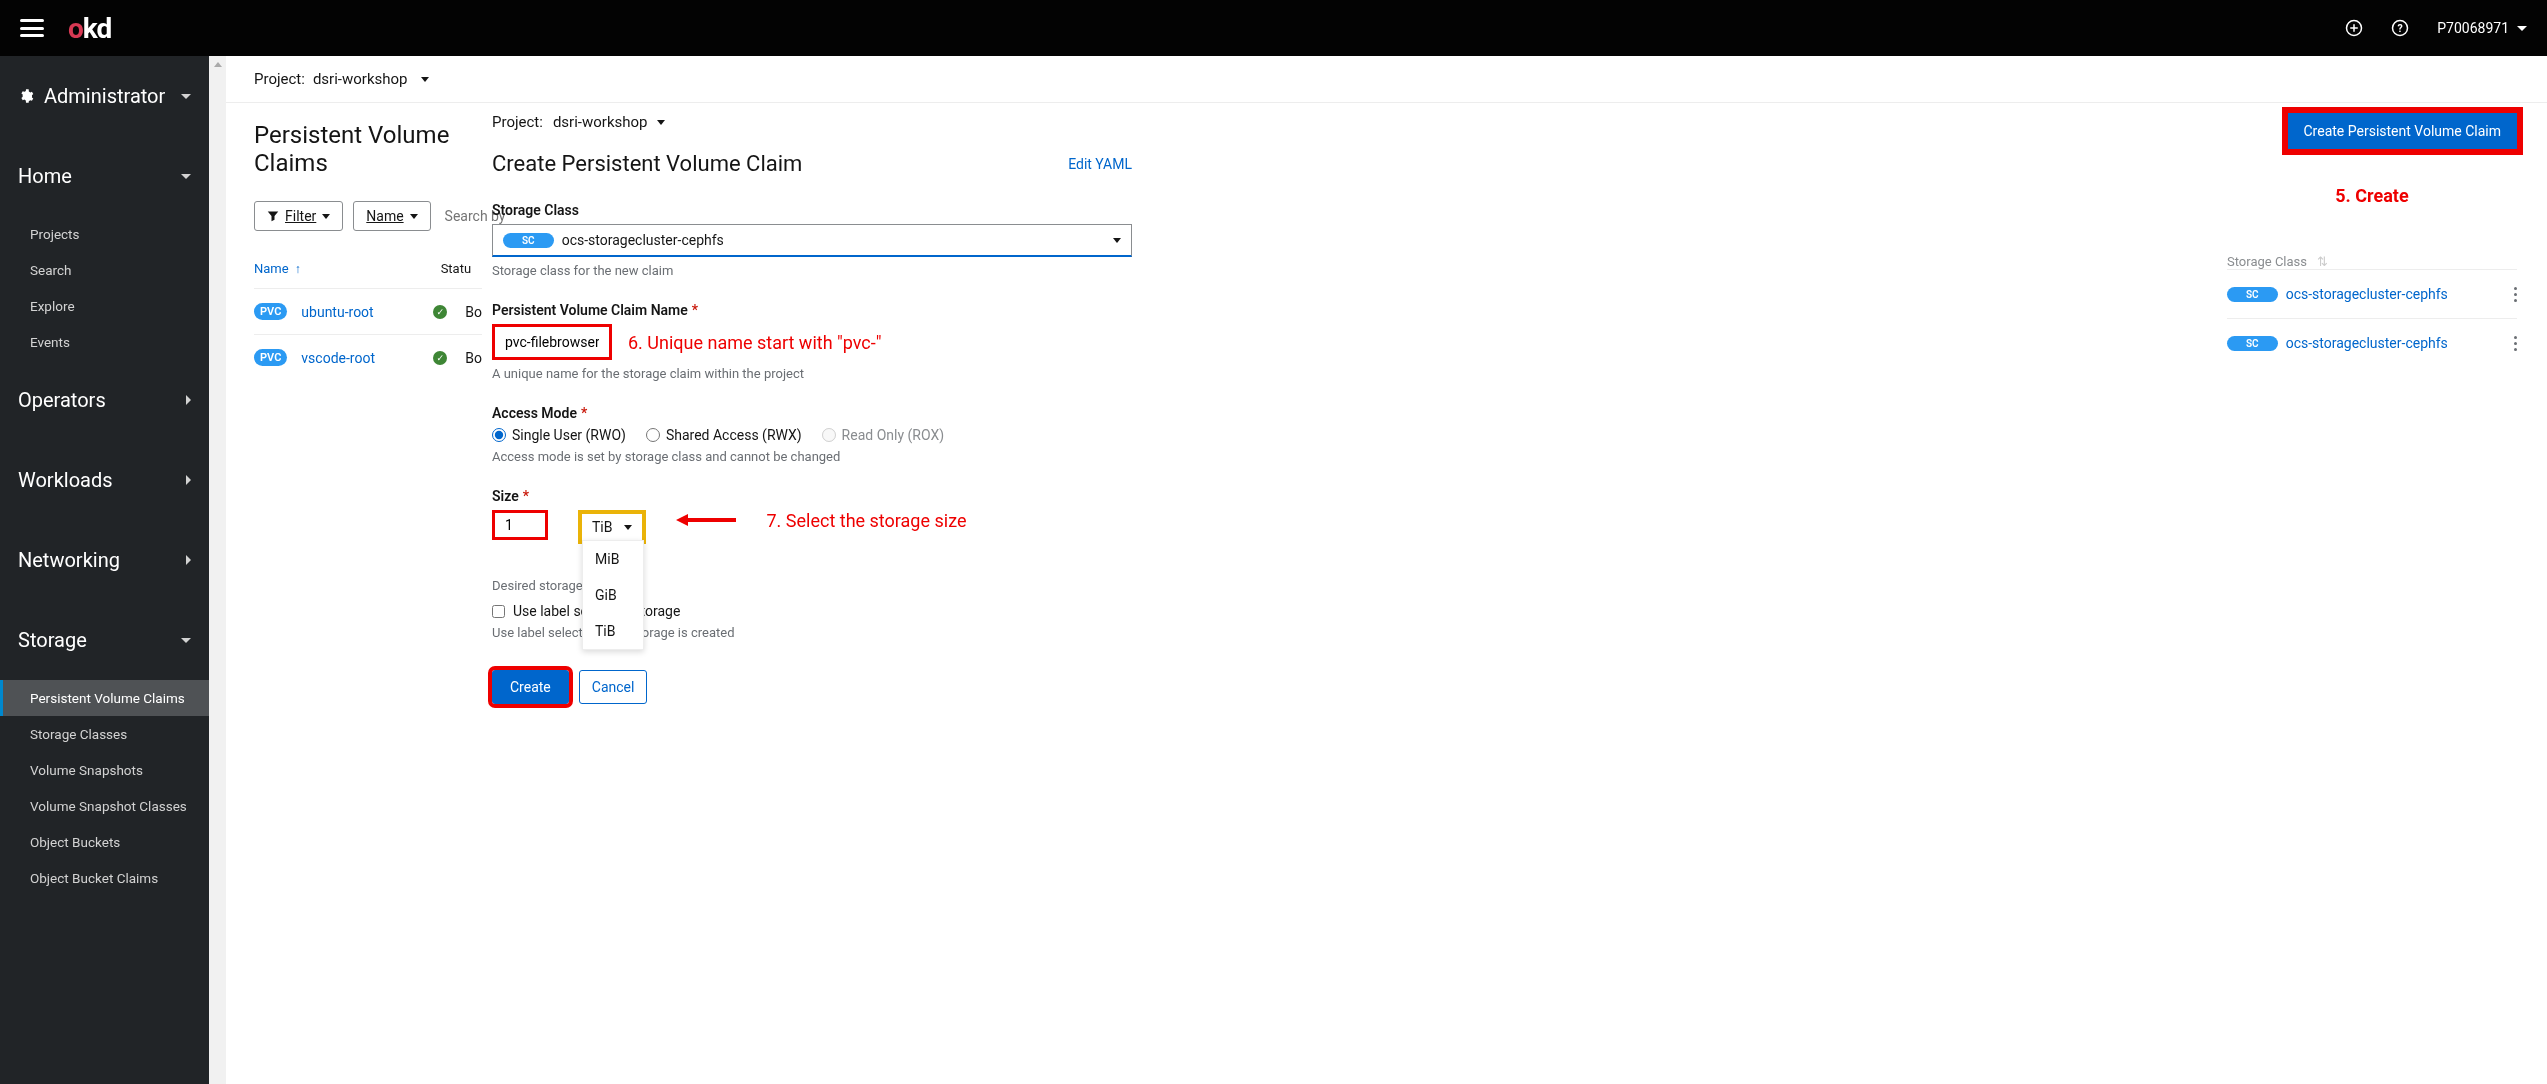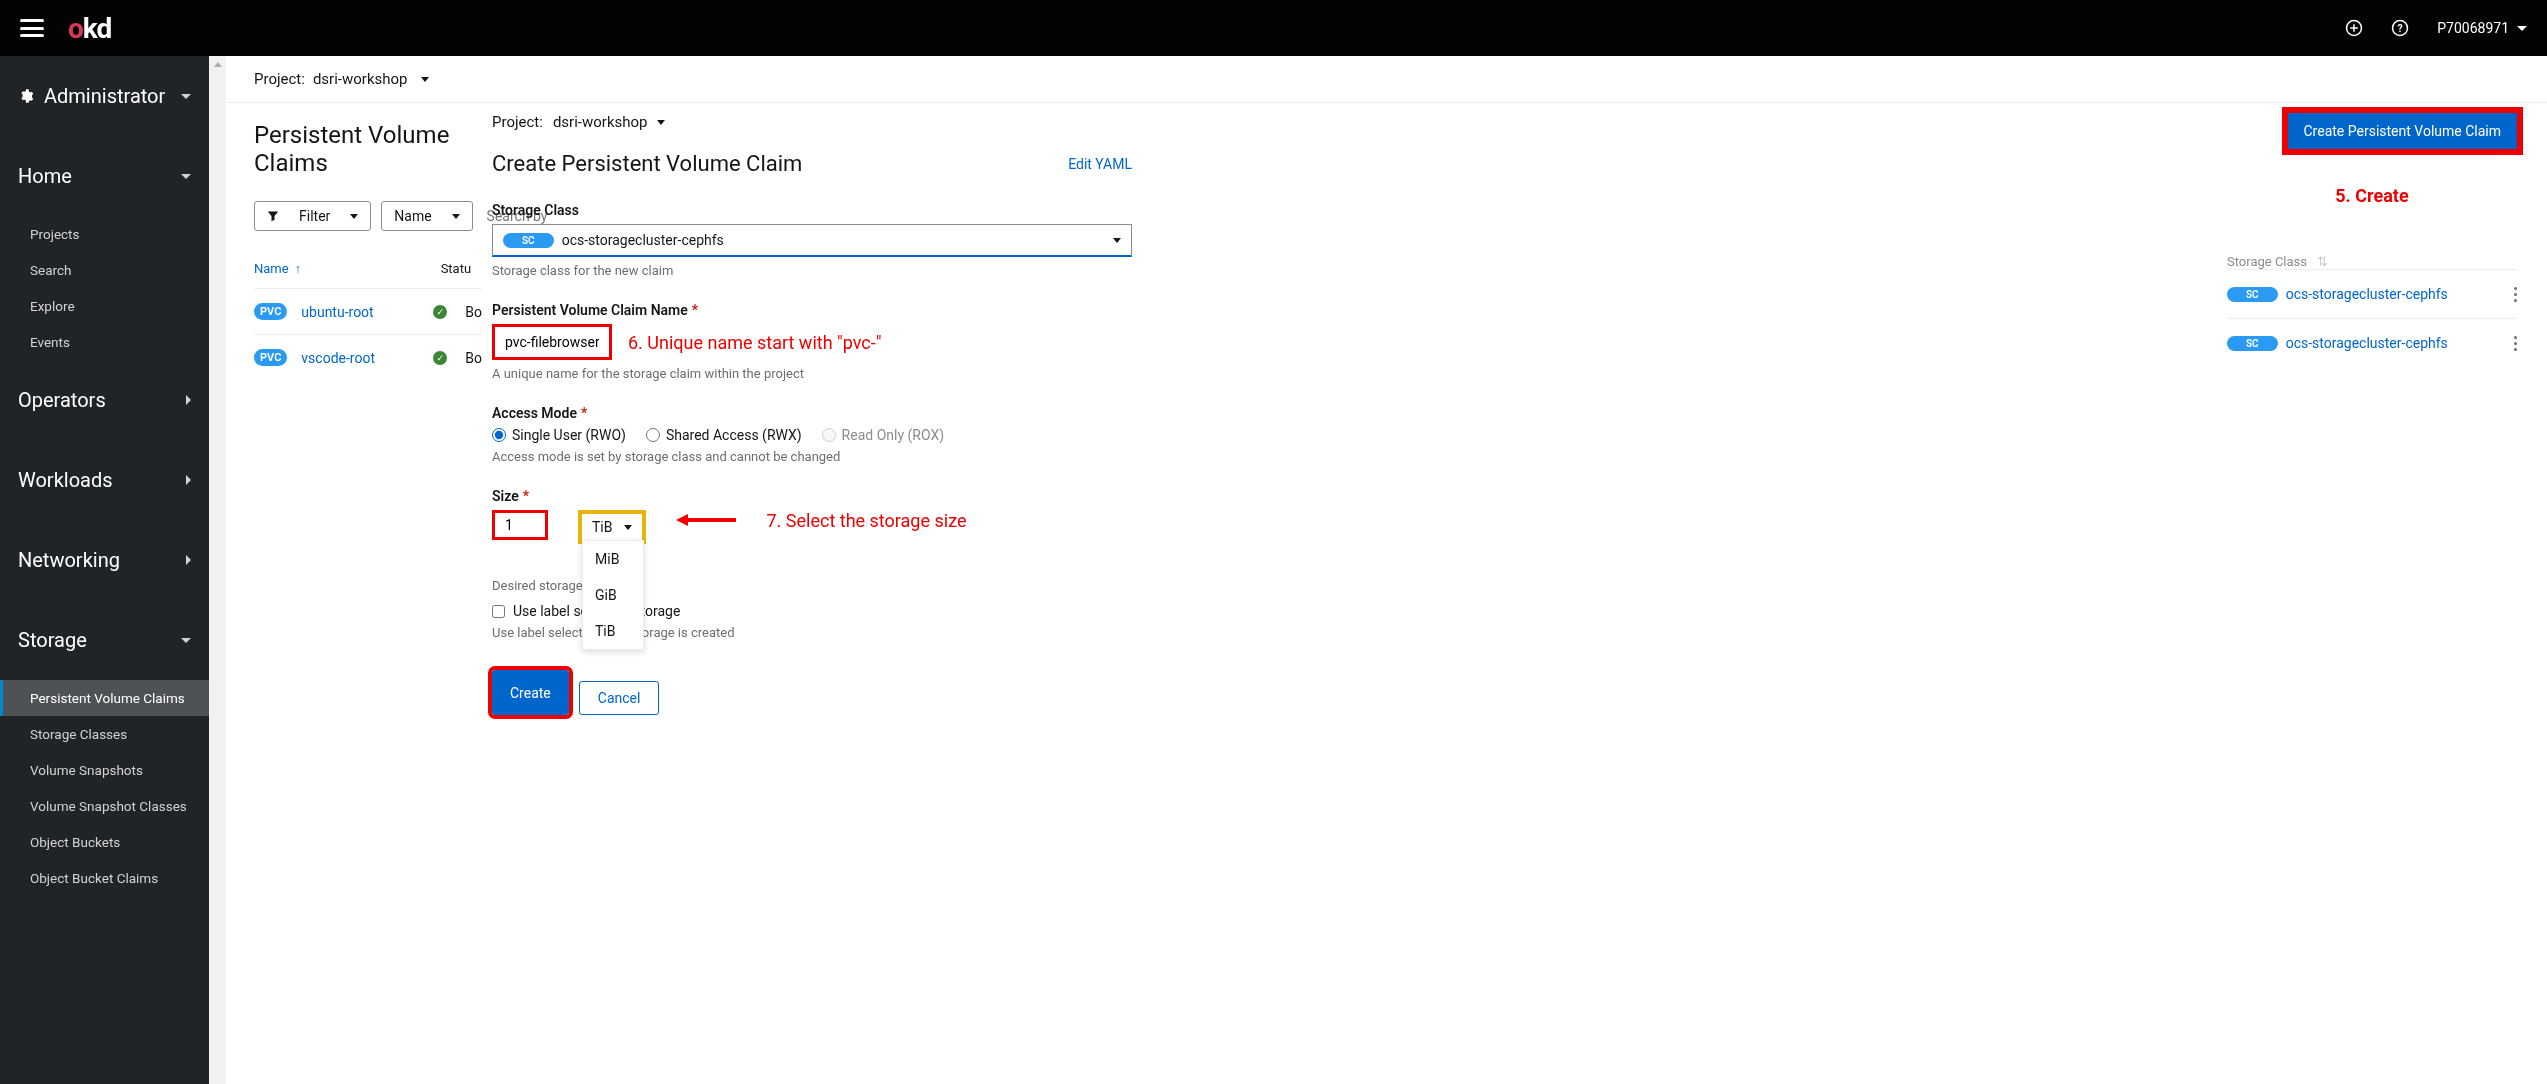--- a/index.html
+++ b/index.html
@@ -34,21 +34,21 @@
 
 .main { position: absolute; left: 226px; top: 56px; right: 0; bottom: 0; background: #fff; }
 .project-bar { padding: 14px 28px; font-size: 15px; color: #151515; display: flex; align-items: center; gap: 8px; border-bottom: 1px solid #ededed; }
 .project-bar .caret-sm { width: 0; height: 0; border-left: 4px solid transparent; border-right: 4px solid transparent; border-top: 5px solid #151515; margin-left: 6px; }
 
 
 .content-wrap { display: flex; padding: 0; }
 .left-col { width: 256px; padding: 18px 0 0 28px; }
 .page-title { font-size: 24px; font-weight: 400; margin-bottom: 24px; }
 .toolbar { display: flex; gap: 10px; margin-bottom: 30px; }
-.filter-btn, .name-btn { border: 1px solid #8a8d90; background: #fff; padding: 6px 12px; display: flex; align-items: center; gap: 20px; cursor: pointer; font-size: 14px; border-radius: 3px;}
+.filter-btn, .name-btn { border: 1px solid #8a8d90; background: #fff; padding: 6px 12px; display: flex; align-items: center; gap: 6px; cursor: pointer; font-size: 14px; border-radius: 3px; text-decoration: underline;}
 .search-input { border: none; padding: 6px 4px; font-size: 14px; width: 70px; color: #6a6e73; }
 .filter-icon { width:12px; height:12px; }
 
 .col-head { display: flex; gap: 140px; font-size: 13px; margin-bottom: 12px; }
 .col-head .name-h { color: #06c; display:flex; align-items:center; gap:6px;}
 .col-head .status-h { color: #151515; }
 .sort-arrow { color: #06c; font-size: 12px; }
 
 .table-row { display: flex; align-items: center; padding: 14px 0; border-top: 1px solid #ededed; gap: 14px; font-size: 14px; }
 .pvc-badge { background: #2b9af3; color: #fff; font-size: 11px; padding: 2px 6px; border-radius: 10px; font-weight: 600; }
@@ -84,21 +84,21 @@
 .size-input { border: 3px solid #ee0000; padding: 4px 10px; width: 56px; font-size: 14px; }
 .unit-select { border: 4px solid #eab308; padding: 5px 10px; display: flex; align-items: center; gap: 12px; cursor: pointer; font-size: 14px; position: relative;}
 .unit-menu { position: absolute; top: 100%; left: 0; background: #fff; border: 1px solid #ededed; box-shadow: 0 2px 6px rgba(0,0,0,0.15); width: 62px; z-index: 10; margin-top: 0;}
 .unit-opt { padding: 10px 12px; font-size: 14px; cursor: pointer; }
 
 .checkbox-row { display: flex; align-items: center; gap: 8px; font-size: 14px; margin-top: 10px;}
 
 .buttons-row { display: flex; gap: 10px; margin-top: 8px; }
 .btn-primary { background: #06c; color: #fff; border: none; padding: 8px 18px; font-size: 14px; cursor: pointer; border-radius: 3px;}
 .btn-primary.red-wrap { outline: 4px solid #ee0000; }
-.btn-secondary { background: #fff; color: #06c; border: 1px solid #06c; padding: 8px 18px; font-size: 14px; cursor: pointer; border-radius: 3px; margin-top: 11px;}
+.btn-secondary { background: #fff; color: #06c; border: 1px solid #06c; padding: 8px 12px; font-size: 14px; cursor: pointer; border-radius: 3px;}
 
 
 .right-col { width: 330px; padding: 10px 30px 0 10px; }
 .create-btn-big { background: #06c; color: #fff; border: none; padding: 10px 16px; font-size: 14px; cursor: pointer; outline: 6px solid #ee0000; margin-bottom: 36px; float: right;}
 .annotation5 { color: #ee0000; font-weight: 700; font-size: 18px; margin-top: 14px; text-align: center; clear: both;}
 .sc-col-head { clear: both; margin-top: 48px; font-size: 13px; color: #8a8d90; display:flex; align-items:center; gap:10px;}
 .sort-dots{ color:#ccc;}
 .sc-row { display: flex; align-items: center; gap: 8px; padding: 16px 0; border-top: 1px solid #ededed; }
 .kebab { margin-left: auto; display: flex; flex-direction: column; gap: 3px; cursor: pointer;}
 .kebab span { width: 3px; height: 3px; background: #6a6e73; border-radius: 50%; }

